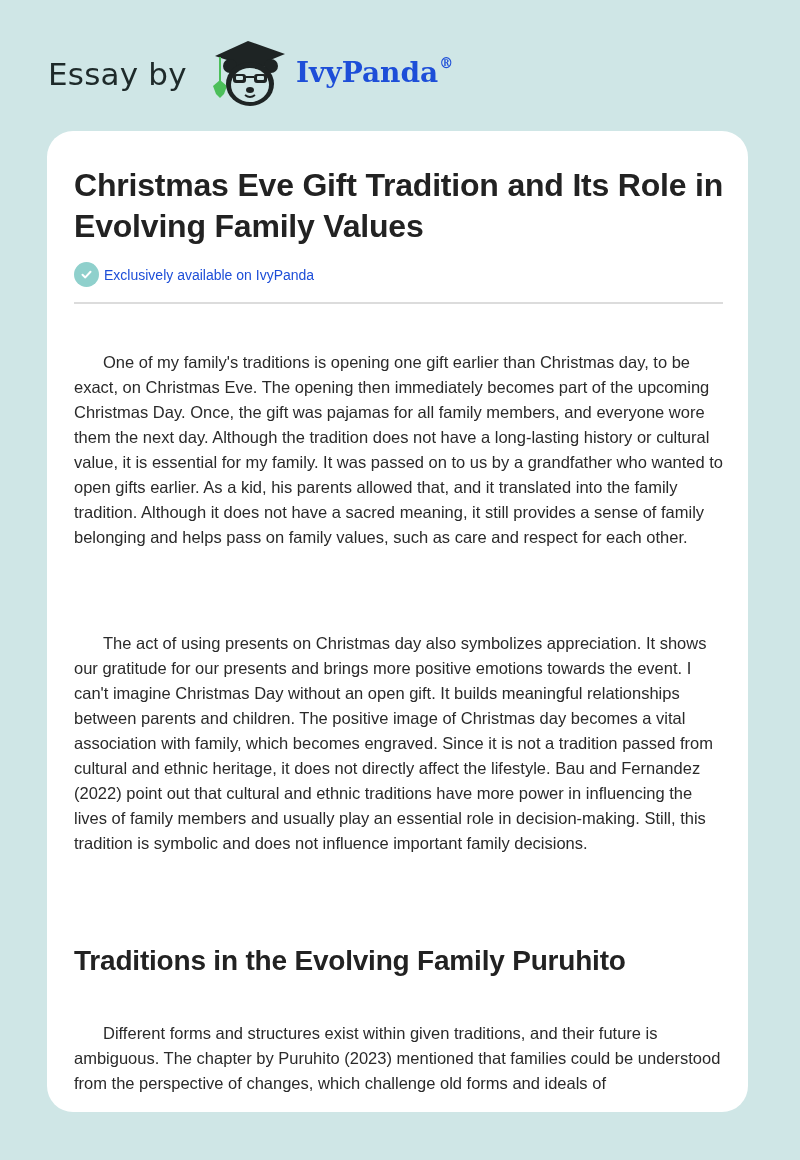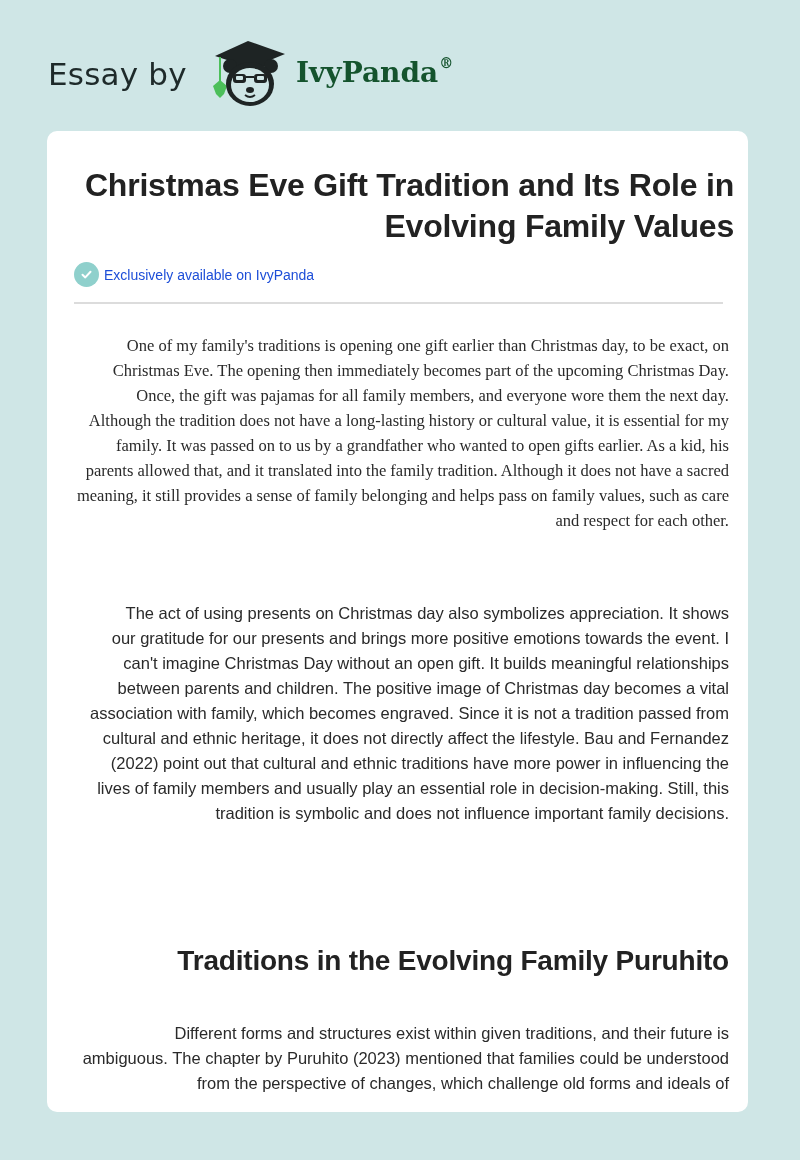--- a/index.html
+++ b/index.html
@@ -17,27 +17,27 @@
     position: absolute; left: 48px; top: 50px;
     font-family: "DejaVu Sans", sans-serif;
     font-size: 31px; color: #1e2a2a; letter-spacing: 0.2px; margin-top: 6px;
   }
   .logo-icon {
     position: absolute; left: 203px; top: 36px; width: 90px; height: 72px;
   }
   .brand-name {
     position: absolute; left: 296px; top: 55px;
     font-family: "DejaVu Serif", serif; font-weight: bold;
-    font-size: 28px; color: #14532d;
+    font-size: 28px; color: #1d4ed8;
   }
   .brand-name sup { font-size: 14px; font-weight: bold; vertical-align: 14px; margin-left: 1px; }
 
   .card {
     position: absolute; left: 47px; top: 131px; width: 701px; height: 981px;
-    background: #ffffff; border-radius: 10px; overflow: hidden; text-align: right;
+    background: #ffffff; border-radius: 26px; overflow: hidden;
   }
   .content { position: absolute; left: 27px; top: 0; width: 650px; }
   .title {
     position: absolute; top: 34px; left: 0; width: 660px;
     font-size: 32px; font-weight: bold; line-height: 41px; color: #222222;
     letter-spacing: -0.2px;
   }
   .badge-row {
     position: absolute; top: 131px; left: 0; display: flex; align-items: center;
   }
@@ -52,23 +52,23 @@
   }
   .section { position: absolute; left: 0; width: 655px; }
   .section h2 {
     font-size: 28px; font-weight: bold; line-height: 40px; color: #222222;
     letter-spacing: -0.2px;
   }
   .section p {
     font-size: 16.5px; line-height: 25px; color: #2a2a2a; text-indent: 29px;
   }
   .s1 { top: 195px; }
-  .s1 p { margin-top: 7px; font-family: Liberation Serif, serif; }
+  .s1 p { margin-top: 24px; }
   .s2 { top: 470px; }
-  .s2 p { }
+  .s2 p { margin-top: 30px; }
   .s3 { top: 810px; }
   .s3 p { margin-top: 40px; }
 </style>
 </head>
 <body>
 
 <div class="header">
   <div class="brand-prefix">Essay by</div>
   <div class="logo-icon">
     <svg width="90" height="72" viewBox="0 0 90 72">

